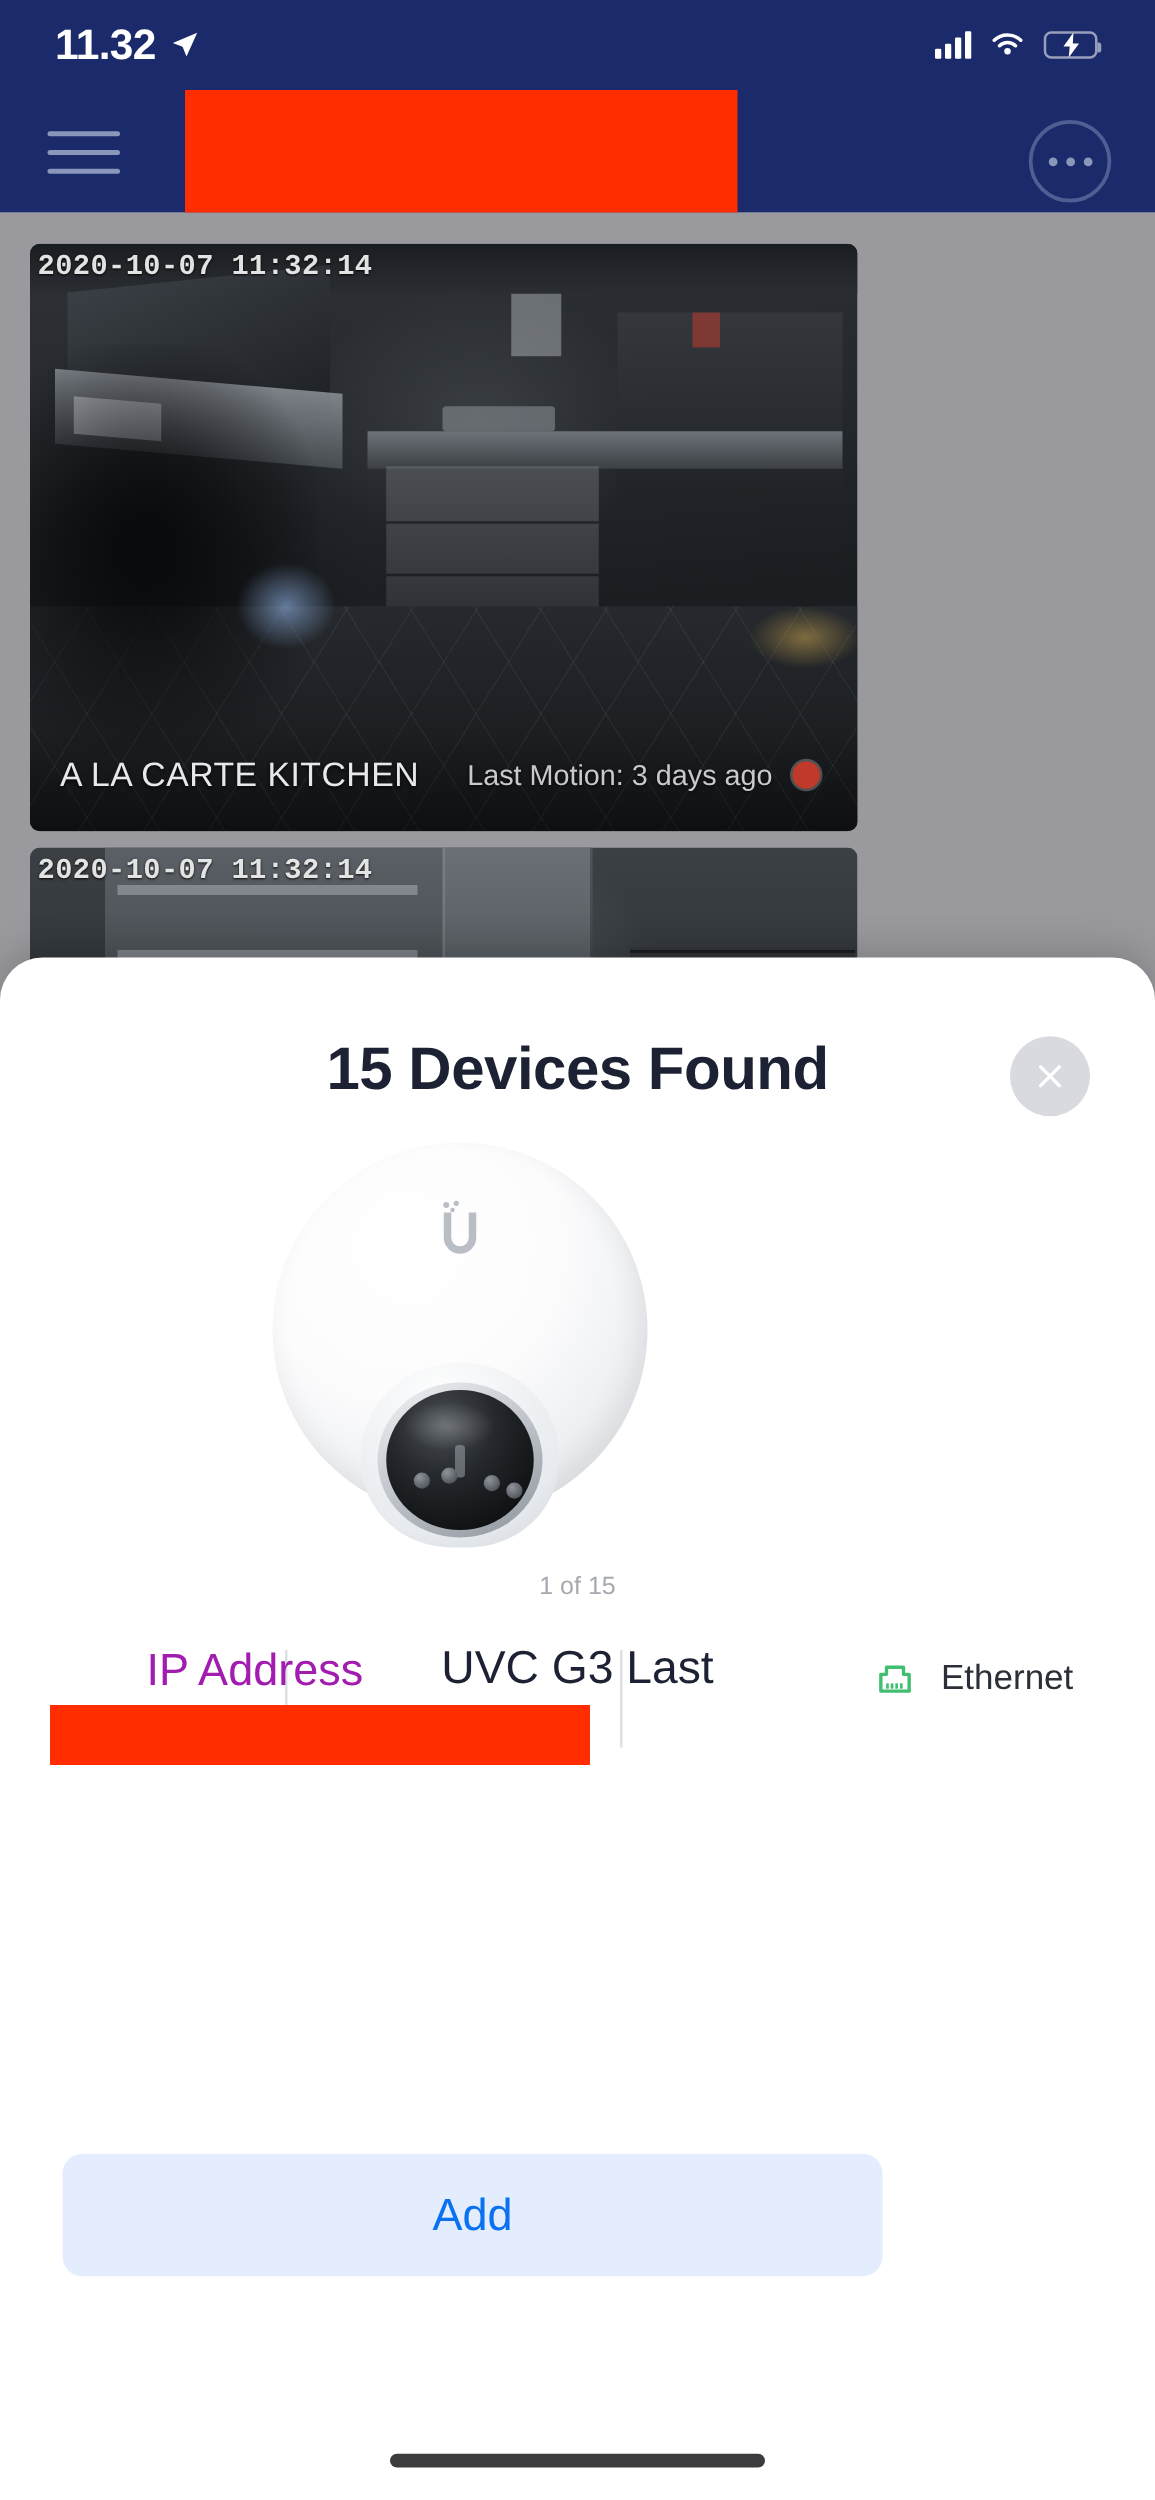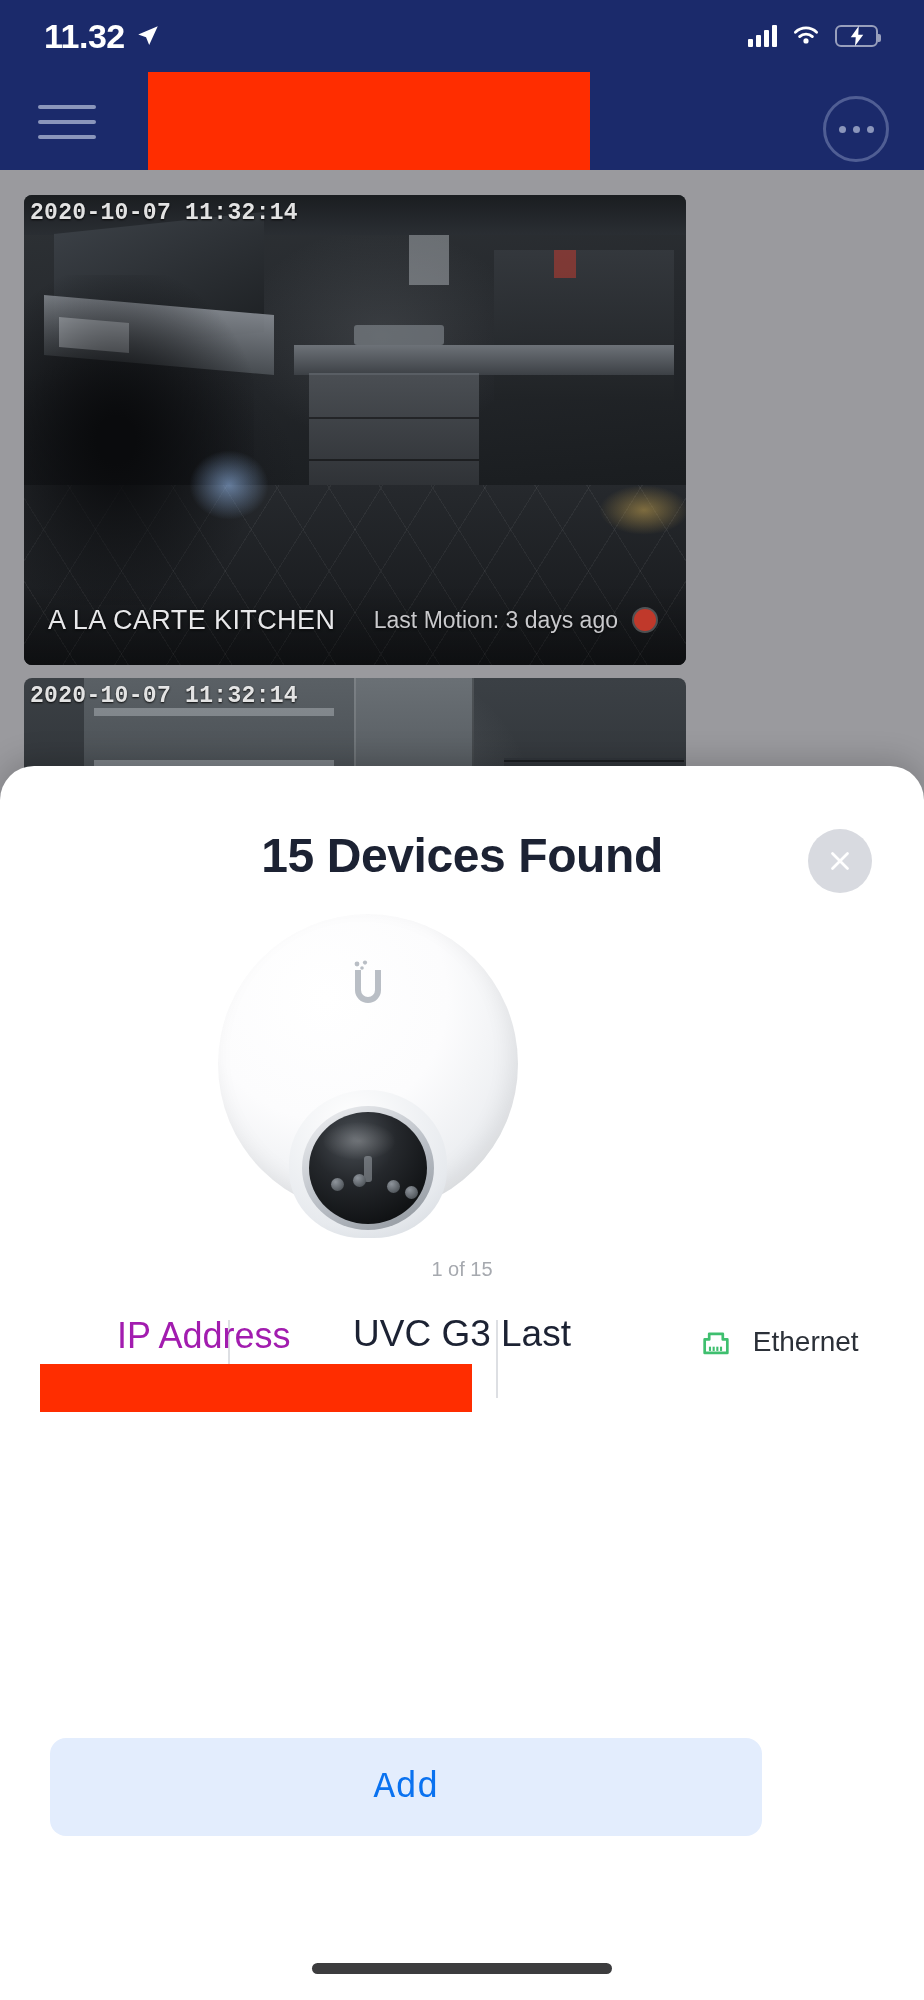--- a/index.html
+++ b/index.html
@@ -356,26 +356,25 @@
     width: 432px; height: 48px;
     background: #ff2d00;
   }
   .conn-value {
     display:flex; align-items:flex-start; justify-content:center; gap: 20px;
     margin-top: 12px;
   }
   .conn-text { font-size: 28px; color: #2b3038; }
 
   .add-btn {
-    position:absolute; left: 50px; bottom: 164px;
-    width: 712px; height: 98px;
+    position:absolute; left: 50px; bottom: 179px;
+    width: 656px; height: 98px;
     background: #e3edfd; border-radius: 16px;
     display:flex; align-items:center; justify-content:center;
     border: none;
-    font-family: Liberation Mono, monospace;
   }
   .add-label {
     font-size: 36px; color: #0a72f0; font-weight: 400;
   }
   .home-indicator {
     position:absolute; left: 50%; bottom: 26px;
     transform: translateX(-50%);
     width: 300px; height: 11px; border-radius: 6px;
     background: #3c3c3e;
   }

